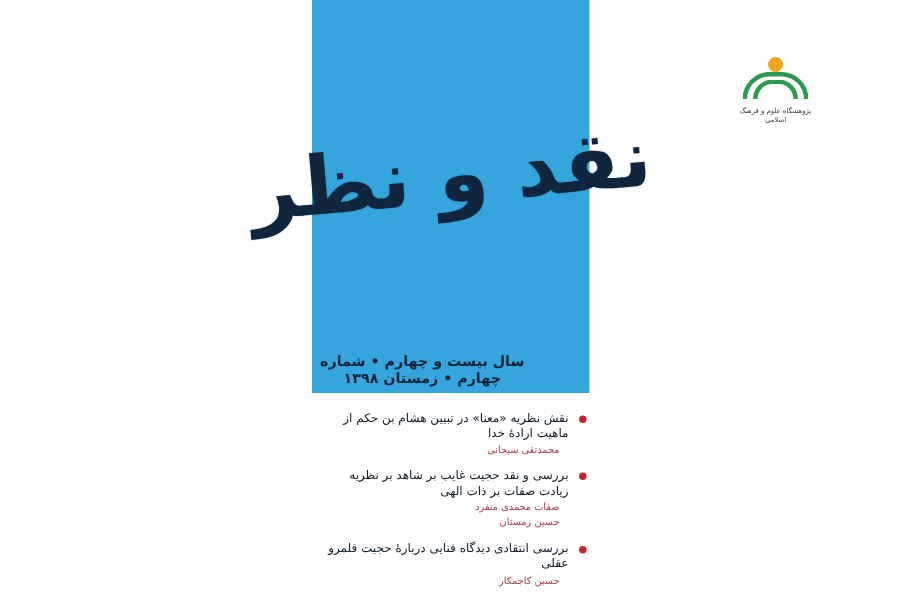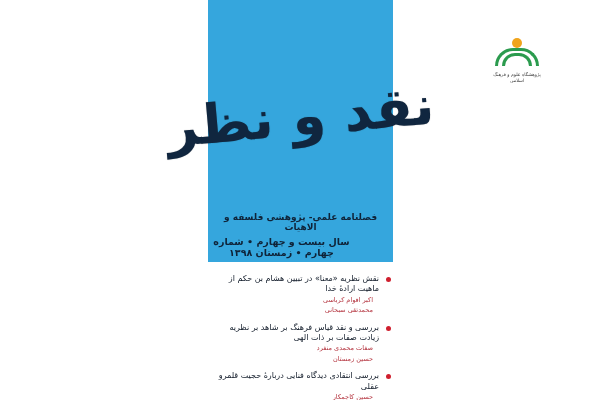--- a/index.html
+++ b/index.html
@@ -199,36 +199,34 @@
 <body>
 
 <div class="page">
 
   <div class="cover">
     <div class="cover-top-band"></div>
     <div class="cover-bottom"></div>
 
     <div class="title-calligraphy">نقد و نظر</div>
 
-    <div class="subtitle-fa">فصلنامه علمی- پژوهشی فلسفه و الاهیات</div>
 
     <div class="issue-line">سال بیست و چهارم • شماره چهارم • زمستان ۱۳۹۸</div>
 
     <div class="articles">
 
       <div class="article">
         <span class="bullet"></span>
         <div class="article-title">نقش نظریه «معنا» در تبیین هشام بن حکم از ماهیت ارادهٔ خدا</div>
-        <div class="author">اکبر اقوام کرباسی</div>
         <div class="author">محمدتقی سبحانی</div>
       </div>
 
       <div class="article">
         <span class="bullet"></span>
-        <div class="article-title">بررسی و نقد قیاس فرهنگ بر شاهد بر نظریه زیادت صفات بر ذات الهی</div>
+        <div class="article-title">بررسی و نقد حجیت غایب بر شاهد بر نظریه زیادت صفات بر ذات الهی</div>
         <div class="author">صفات محمدی منفرد</div>
         <div class="author">حسین زمستان</div>
       </div>
 
       <div class="article">
         <span class="bullet"></span>
         <div class="article-title">بررسی انتقادی دیدگاه فنایی دربارهٔ حجیت قلمرو عقلی</div>
         <div class="author">حسین کاجمکار</div>
       </div>
 

